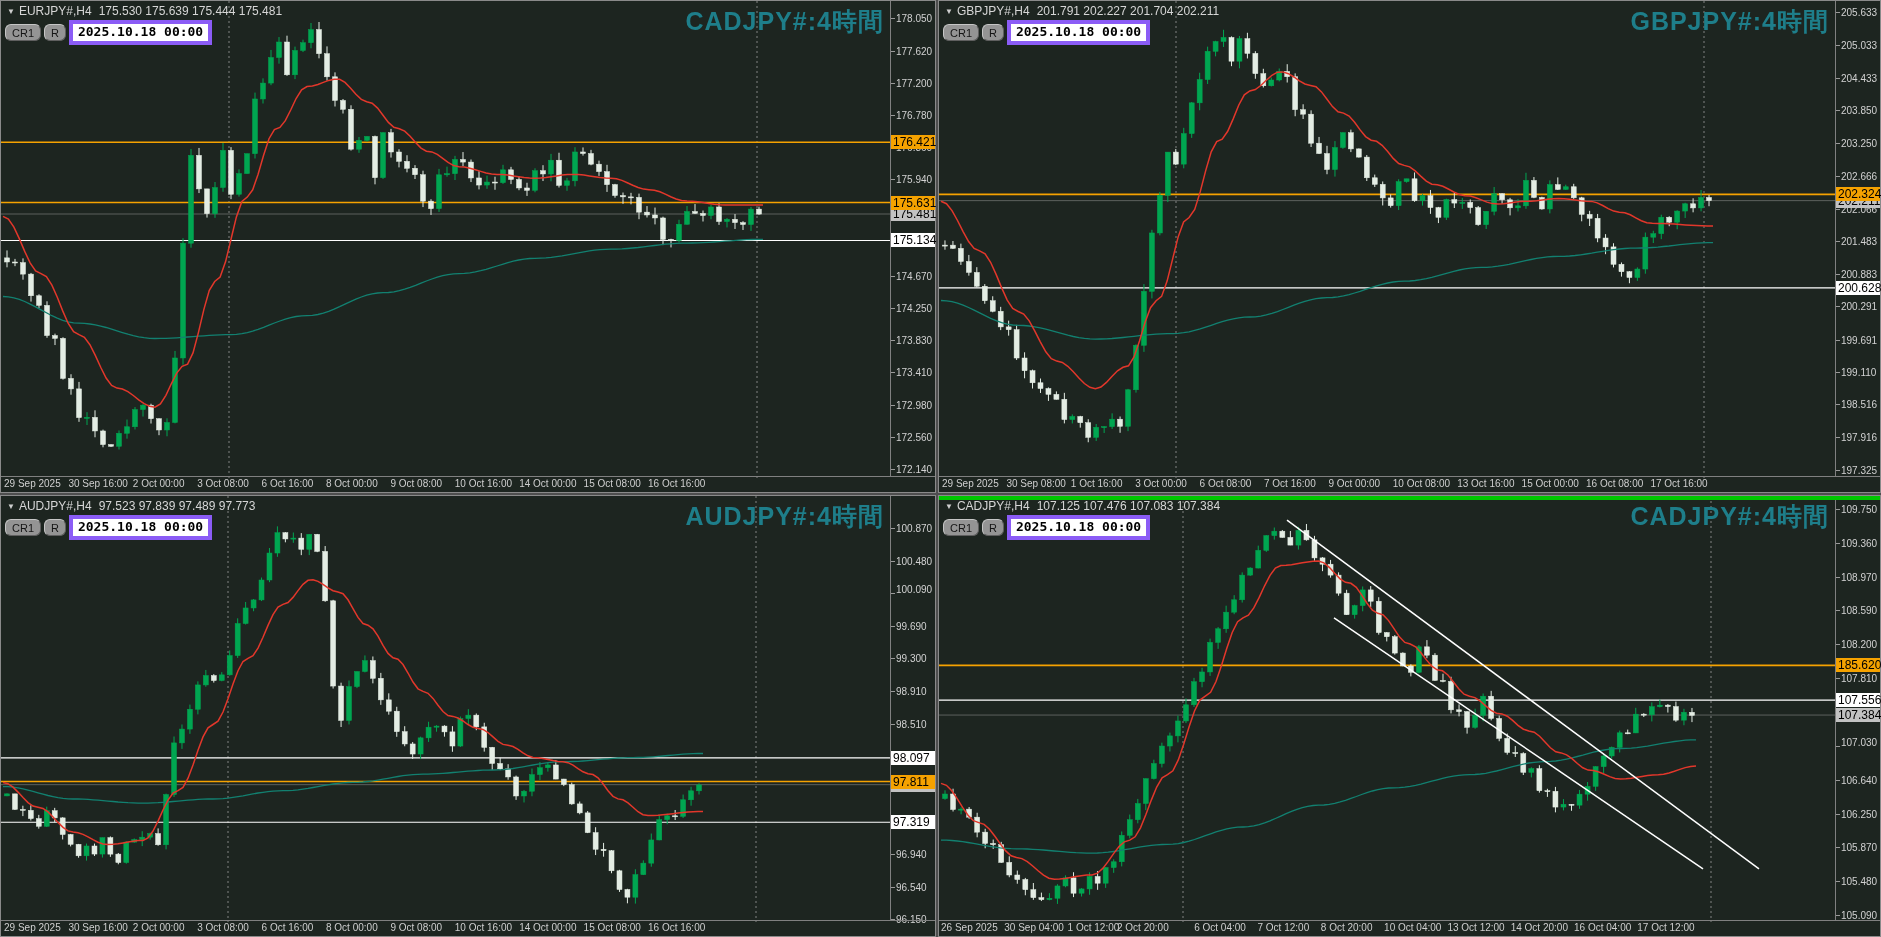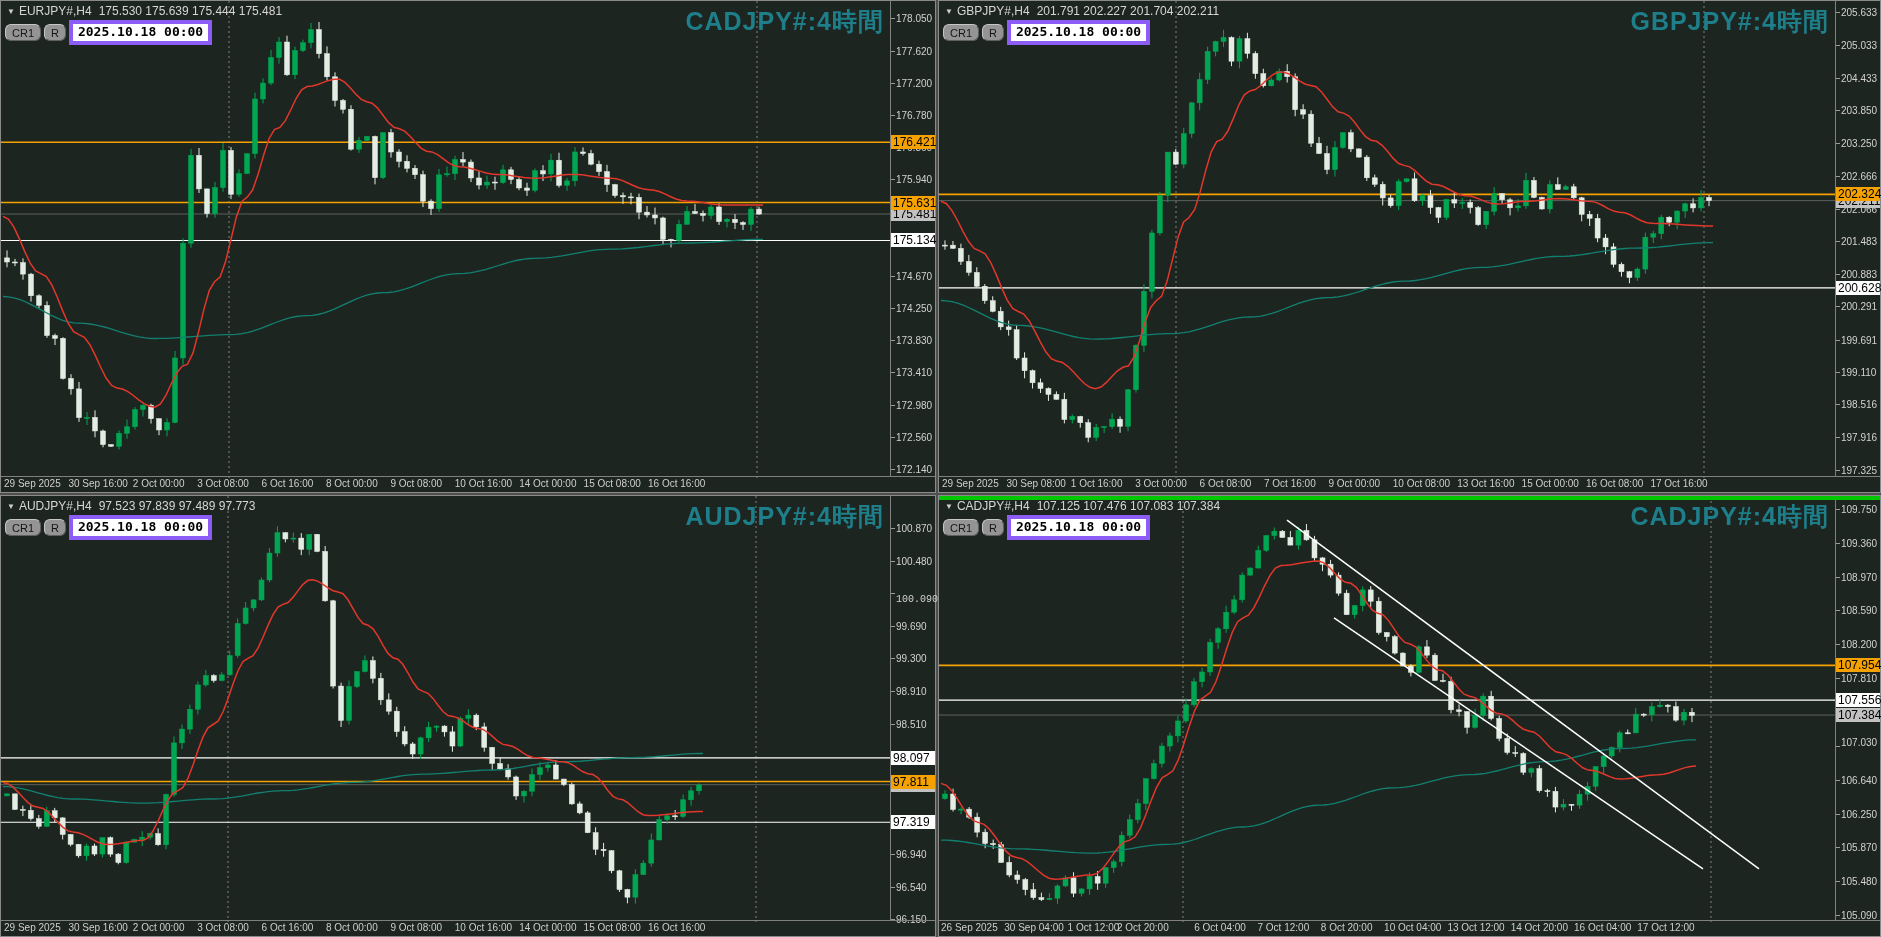--- a/index.html
+++ b/index.html
@@ -758,21 +758,21 @@
         <button class="mini-btn">R</button>
         <span class="dt-box">2025.10.18 00:00</span>
       </div>
     </div>
     <div class="paxis">
         <div class="axis-tick" style="top: 32.2853px;"></div>
         <div class="axis-label" style="top: 32.2853px;">100.870</div>
         <div class="axis-tick" style="top: 64.5705px;"></div>
         <div class="axis-label" style="top: 64.5705px;">100.480</div>
         <div class="axis-tick" style="top: 96.8558px;"></div>
-        <div class="axis-label" style="top: 103px; font-family: Liberation Mono, monospace;">100.090</div>
+        <div class="axis-label" style="top: 93px;">100.090</div>
         <div class="axis-tick" style="top: 129.969px;"></div>
         <div class="axis-label" style="top: 129.969px;">99.690</div>
         <div class="axis-tick" style="top: 162.254px;"></div>
         <div class="axis-label" style="top: 162.254px;">99.300</div>
         <div class="axis-tick" style="top: 194.539px;"></div>
         <div class="axis-label" style="top: 194.539px;">98.910</div>
         <div class="axis-tick" style="top: 227.653px;"></div>
         <div class="axis-label" style="top: 227.653px;">98.510</div>
         <div class="axis-tick" style="top: 357.621px;"></div>
         <div class="axis-label" style="top: 357.621px;">96.940</div>
@@ -1031,21 +1031,21 @@
         <div class="axis-tick" style="top: 317.909px;"></div>
         <div class="axis-label" style="top: 317.909px;">106.250</div>
         <div class="axis-tick" style="top: 351.034px;"></div>
         <div class="axis-label" style="top: 351.034px;">105.870</div>
         <div class="axis-tick" style="top: 385.03px;"></div>
         <div class="axis-label" style="top: 385.03px;">105.480</div>
         <div class="axis-tick" style="top: 419.026px;"></div>
         <div class="axis-label" style="top: 419.026px;">105.090</div>
         <div class="axis-tag tag-bid" style="top: 219.058px;">107.384</div>
         <div class="axis-tag tag-white" style="top: 204.065px;">107.556</div>
-        <div class="axis-tag tag-orange" style="top: 169.371px;">107.954</div>
+        <div class="axis-tag tag-orange" style="top: 169.371px;">185.620</div>
       </div>
     <div class="daxis">
         <div class="date-label" style="left: 2px;">26 Sep 2025</div>
         <div class="date-label" style="left: 65.3px;">30 Sep 04:00</div>
         <div class="date-label" style="left: 128.6px;">1 Oct 12:00</div>
         <div class="date-label" style="left: 178px;">2 Oct 20:00</div>
         <div class="date-label" style="left: 255.2px;">6 Oct 04:00</div>
         <div class="date-label" style="left: 318.5px;">7 Oct 12:00</div>
         <div class="date-label" style="left: 381.8px;">8 Oct 20:00</div>
         <div class="date-label" style="left: 445.1px;">10 Oct 04:00</div>

